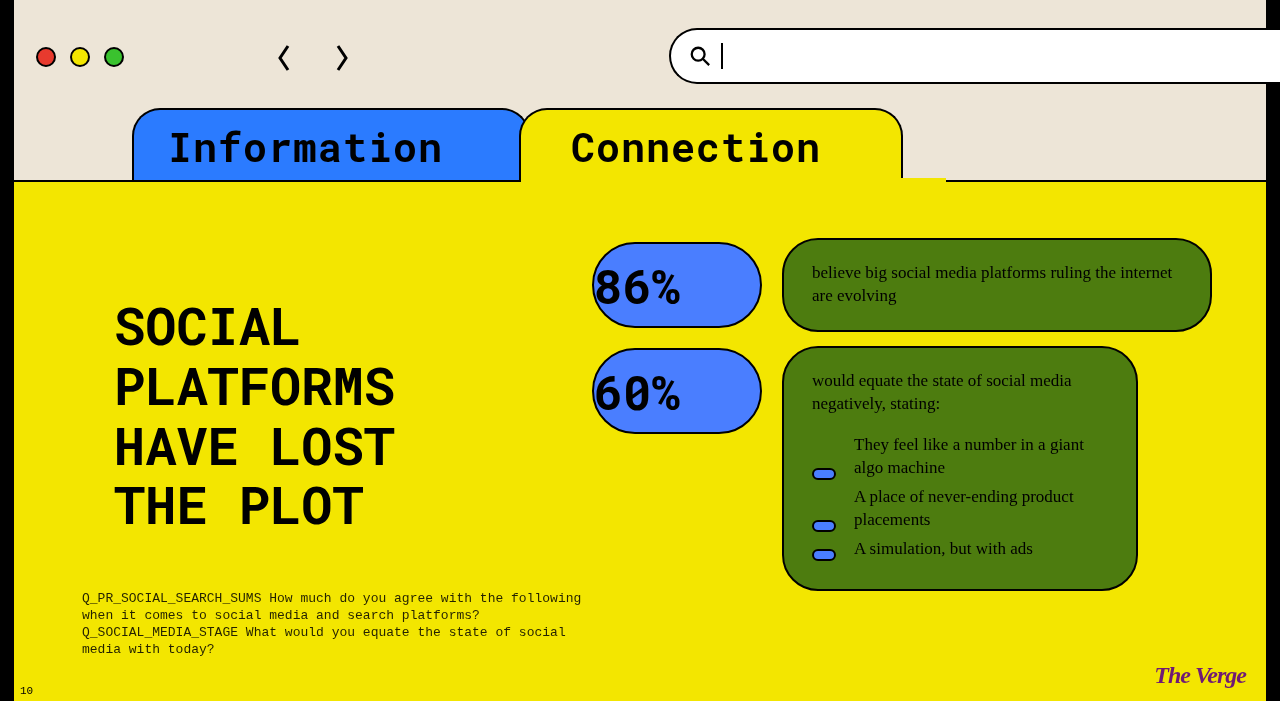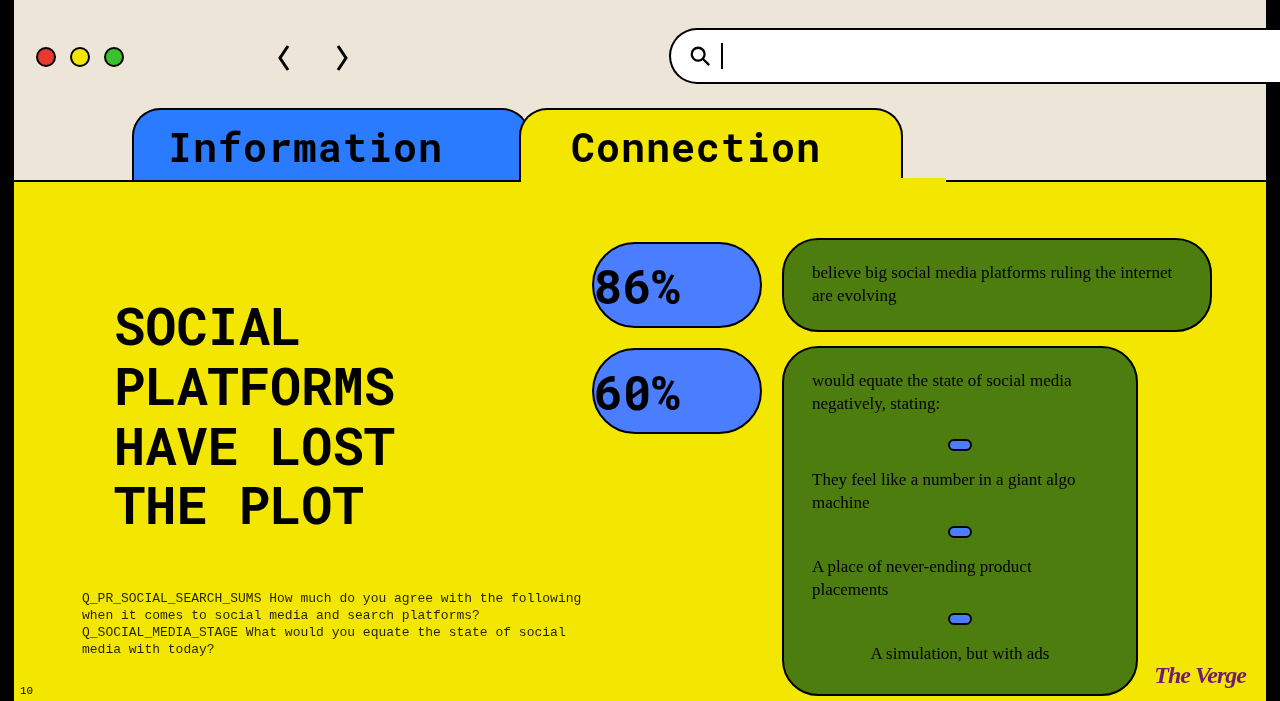--- a/index.html
+++ b/index.html
@@ -156,25 +156,24 @@
     color: #000;
   }
   .box-1 { top: 56px; }
   .box-2 { top: 164px; width: 356px; }
   .bullets {
     margin-top: 18px;
     list-style: none;
   }
   .bullets li {
     display: flex;
-    align-items: center;
+    align-items: flex-end;
     gap: 18px;
     margin-bottom: 6px;
     font-size: 17px;
-    flex-direction: column;
   }
   .bullet-pill {
     flex: none;
     width: 24px; height: 12px;
     margin-top: 5px;
     background: #4a7eff;
     border: 2px solid #000;
     border-radius: 8px;
   }
   .footnote {

